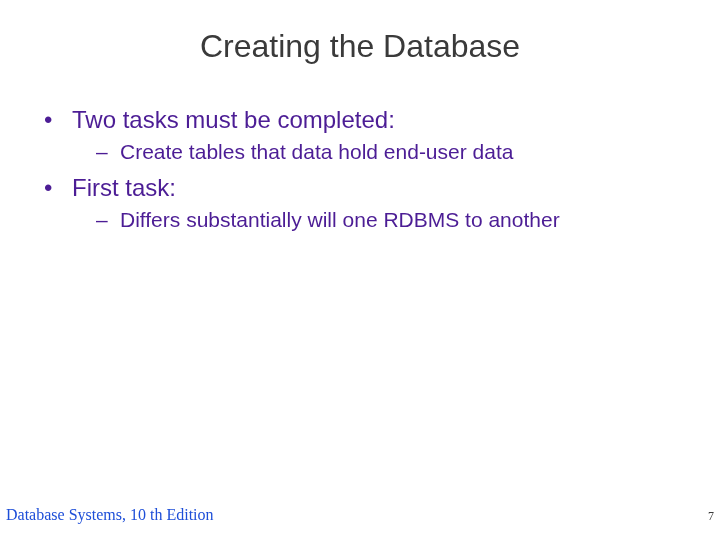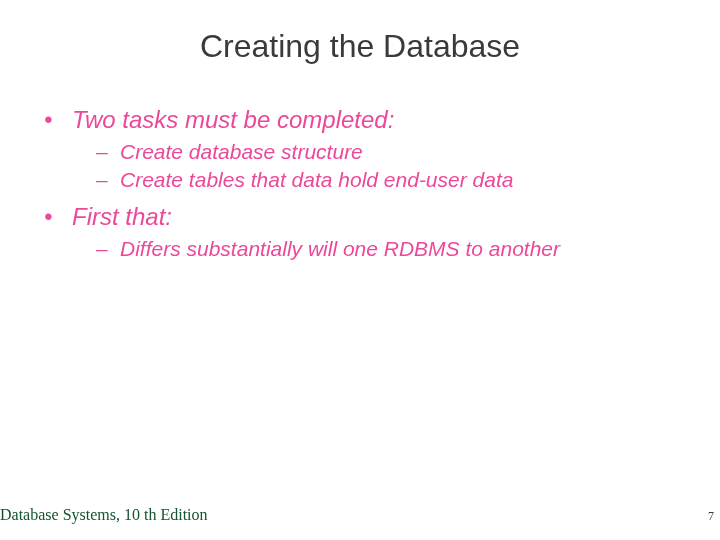--- a/index.html
+++ b/index.html
@@ -24,22 +24,21 @@
     text-align: center;
     font-size: 32px;
     padding-top: 28px;
     font-weight: 400;
     color: #3a3a3a;
   }
   .body {
     padding: 40px 30px 0 30px;
     font-size: 24px;
     line-height: 1.25;
-    color: #ec4899;
-    font-style: italic;
+    color: #4c1d95;
   }
   ul.level1 {
     list-style: none;
     margin: 0;
     padding: 0;
   }
   ul.level1 > li {
     position: relative;
     padding-left: 42px;
     margin-bottom: 6px;
@@ -63,25 +62,25 @@
     margin-bottom: 2px;
   }
   ul.level2 > li::before {
     content: "–";
     position: absolute;
     left: 24px;
     top: 0;
   }
   .footer-left {
     position: absolute;
-    left: 0;
+    left: 6px;
     bottom: 16px;
     font-family: "Times New Roman", Times, serif;
     font-size: 16px;
-    color: #14532d;
+    color: #1d4ed8;
     text-align: right;
   }
   .footer-right {
     position: absolute;
     right: 6px;
     bottom: 16px;
     font-family: "Times New Roman", Times, serif;
     font-size: 12px;
     color: #3a3a3a;
   }
@@ -91,26 +90,25 @@
 
 <div class="slide">
 
   <div class="title">Creating the Database</div>
 
   <div class="body">
     <ul class="level1">
       <li>
         <span>Two tasks must be completed:</span>
         <ul class="level2">
-          <li><span>Create database structure</span></li>
           <li><span>Create tables that data hold end-user data</span></li>
         </ul>
       </li>
       <li>
-        <span>First that:</span>
+        <span>First task:</span>
         <ul class="level2">
           <li><span>Differs substantially will one RDBMS to another</span></li>
         </ul>
       </li>
     </ul>
   </div>
 
   <div class="footer-left">Database Systems, 10 th Edition</div>
   <div class="footer-right">7</div>
 

